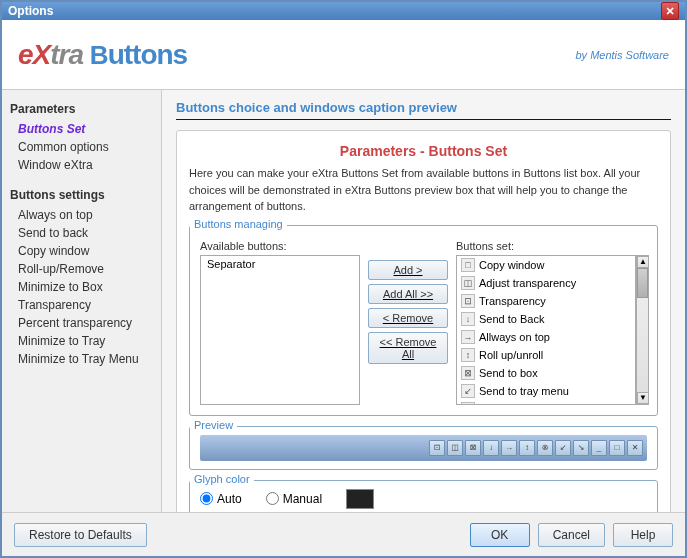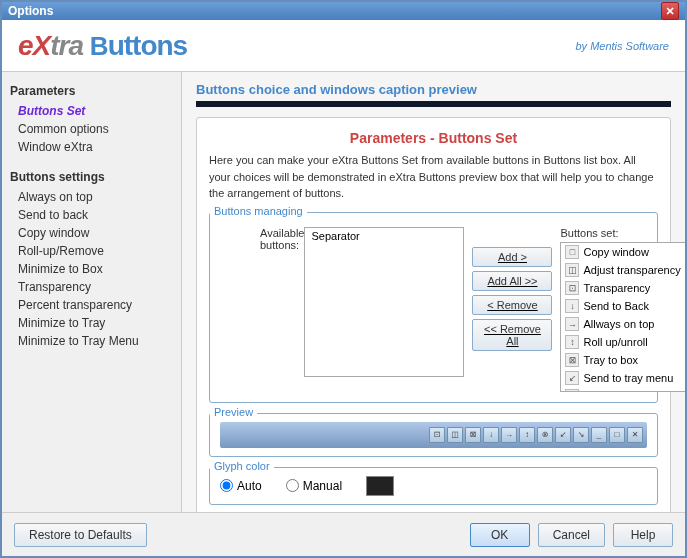--- a/index.html
+++ b/index.html
@@ -38,41 +38,41 @@
       border-radius: 2px;
       display: flex;
       align-items: center;
       justify-content: center;
       color: white;
       font-size: 11px;
       cursor: pointer;
     }
     .header-bar {
       background: white;
-      height: 52px;
+      height: 70px;
       display: flex;
       align-items: center;
       justify-content: space-between;
       padding: 0 16px;
       border-bottom: 1px solid #ccc;
     }
     .logo-text {
       font-size: 28px;
       font-weight: bold;
       color: #555;
       letter-spacing: -1px;
     }
     .by-mentis { font-size: 11px; color: #4488cc; font-style: italic; }
     .main-content {
       display: flex;
       flex: 1;
       overflow: hidden;
     }
     .sidebar {
-      width: 180px;
+      width: 160px;
       background: #f0f0f0;
       padding: 12px 8px;
       border-right: 1px solid #ccc;
       flex-shrink: 0;
     }
     .sidebar-section-title {
       font-weight: bold;
       font-size: 12px;
       color: #333;
       margin-bottom: 4px;
@@ -95,21 +95,21 @@
       padding: 10px 14px;
       overflow: auto;
       background: #f5f5f5;
     }
     .content-title {
       font-size: 13px;
       font-weight: bold;
       color: #4488cc;
       margin-bottom: 10px;
       padding-bottom: 4px;
-      border-bottom: 6px solid #0f172a;
+      border-bottom: 1px solid #0f172a;
     }
     .panel-title {
       font-size: 14px;
       font-weight: bold;
       color: #cc4444;
       text-align: center;
       margin-bottom: 6px;
     }
     .description {
       font-size: 11px;
@@ -134,22 +134,21 @@
       font-size: 11px;
       color: #4488cc;
     }
     .buttons-managing-inner {
       display: flex;
       gap: 8px;
       align-items: flex-start;
     }
     .list-panel {
       display: flex;
-      flex-direction: row;
-      margin-left: 40px;
+      flex-direction: column;
     }
     .list-label {
       font-size: 11px;
       color: #333;
       margin-bottom: 3px;
     }
     .list-box {
       border: 1px solid #aaa;
       background: white;
       width: 160px;
@@ -400,21 +399,21 @@
                     <div class="bs-item">
                       <span class="bs-icon">→</span>
                       <span>Allways on top</span>
                     </div>
                     <div class="bs-item">
                       <span class="bs-icon">↕</span>
                       <span>Roll up/unroll</span>
                     </div>
                     <div class="bs-item">
                       <span class="bs-icon">⊠</span>
-                      <span>Tray to box</span>
+                      <span>Send to box</span>
                     </div>
                     <div class="bs-item">
                       <span class="bs-icon">↙</span>
                       <span>Send to tray menu</span>
                     </div>
                     <div class="bs-item">
                       <span class="bs-icon">↘</span>
                       <span>Send to tray</span>
                     </div>
                   </div>

